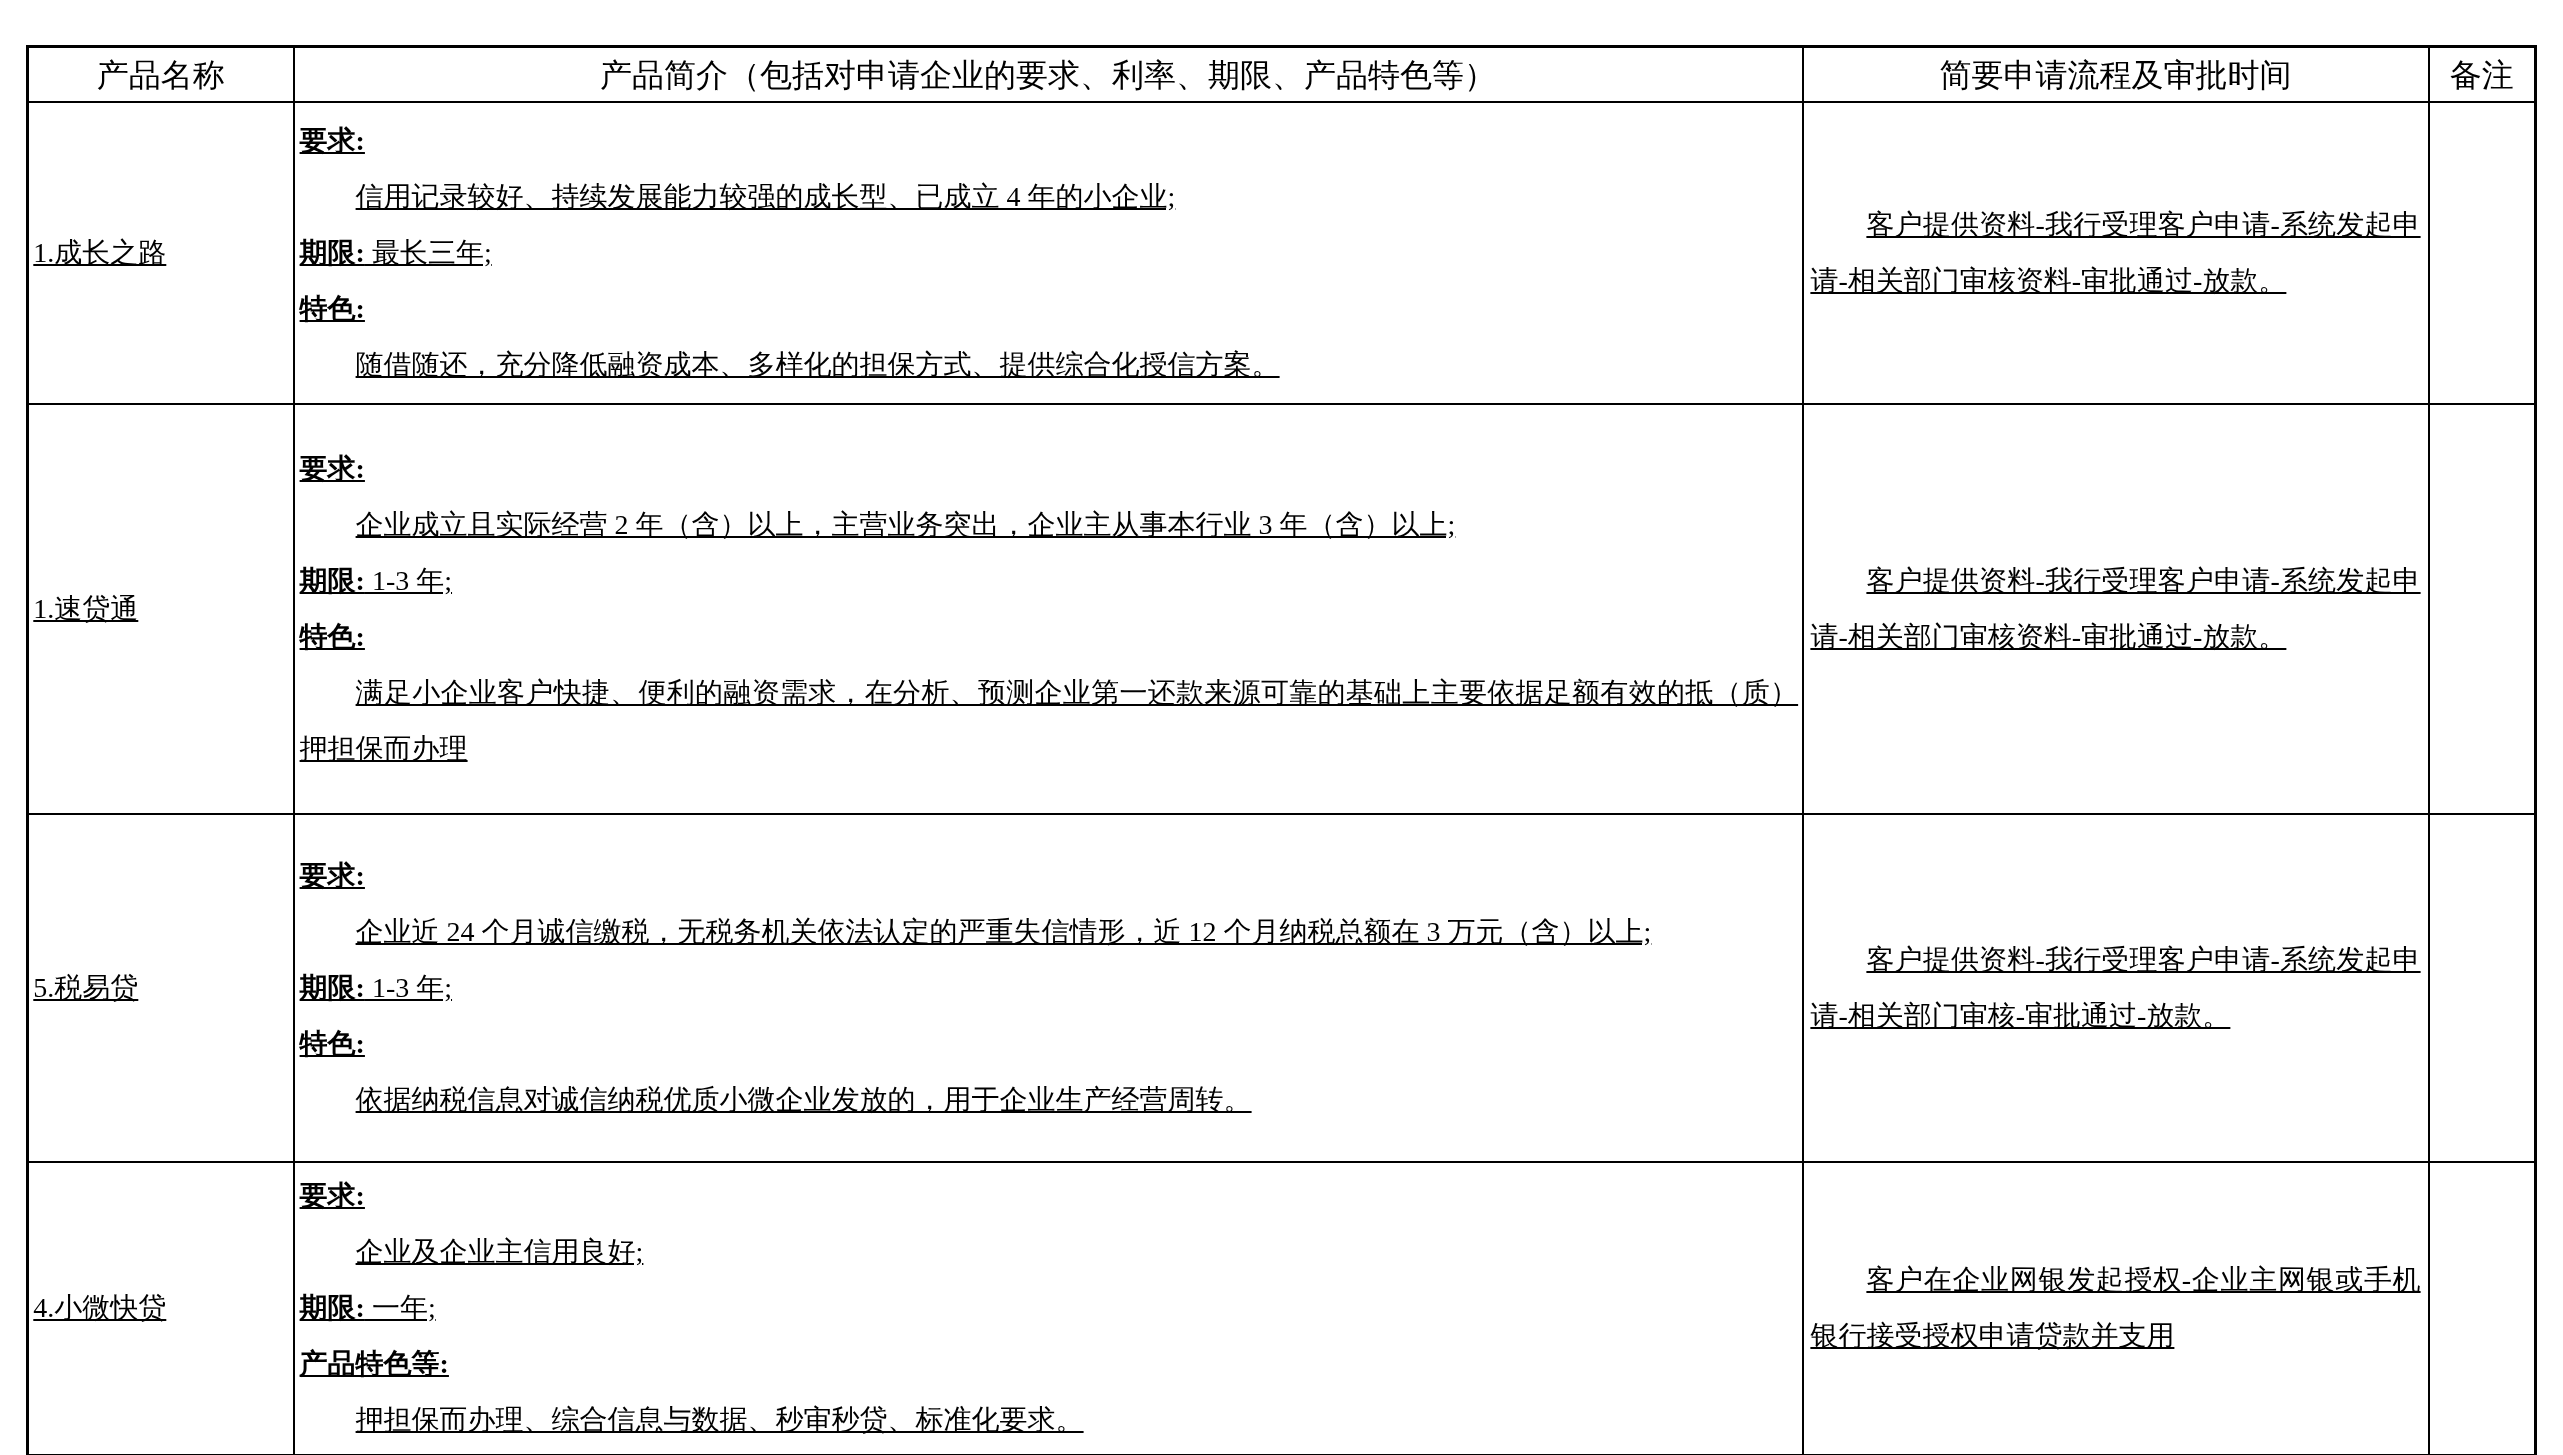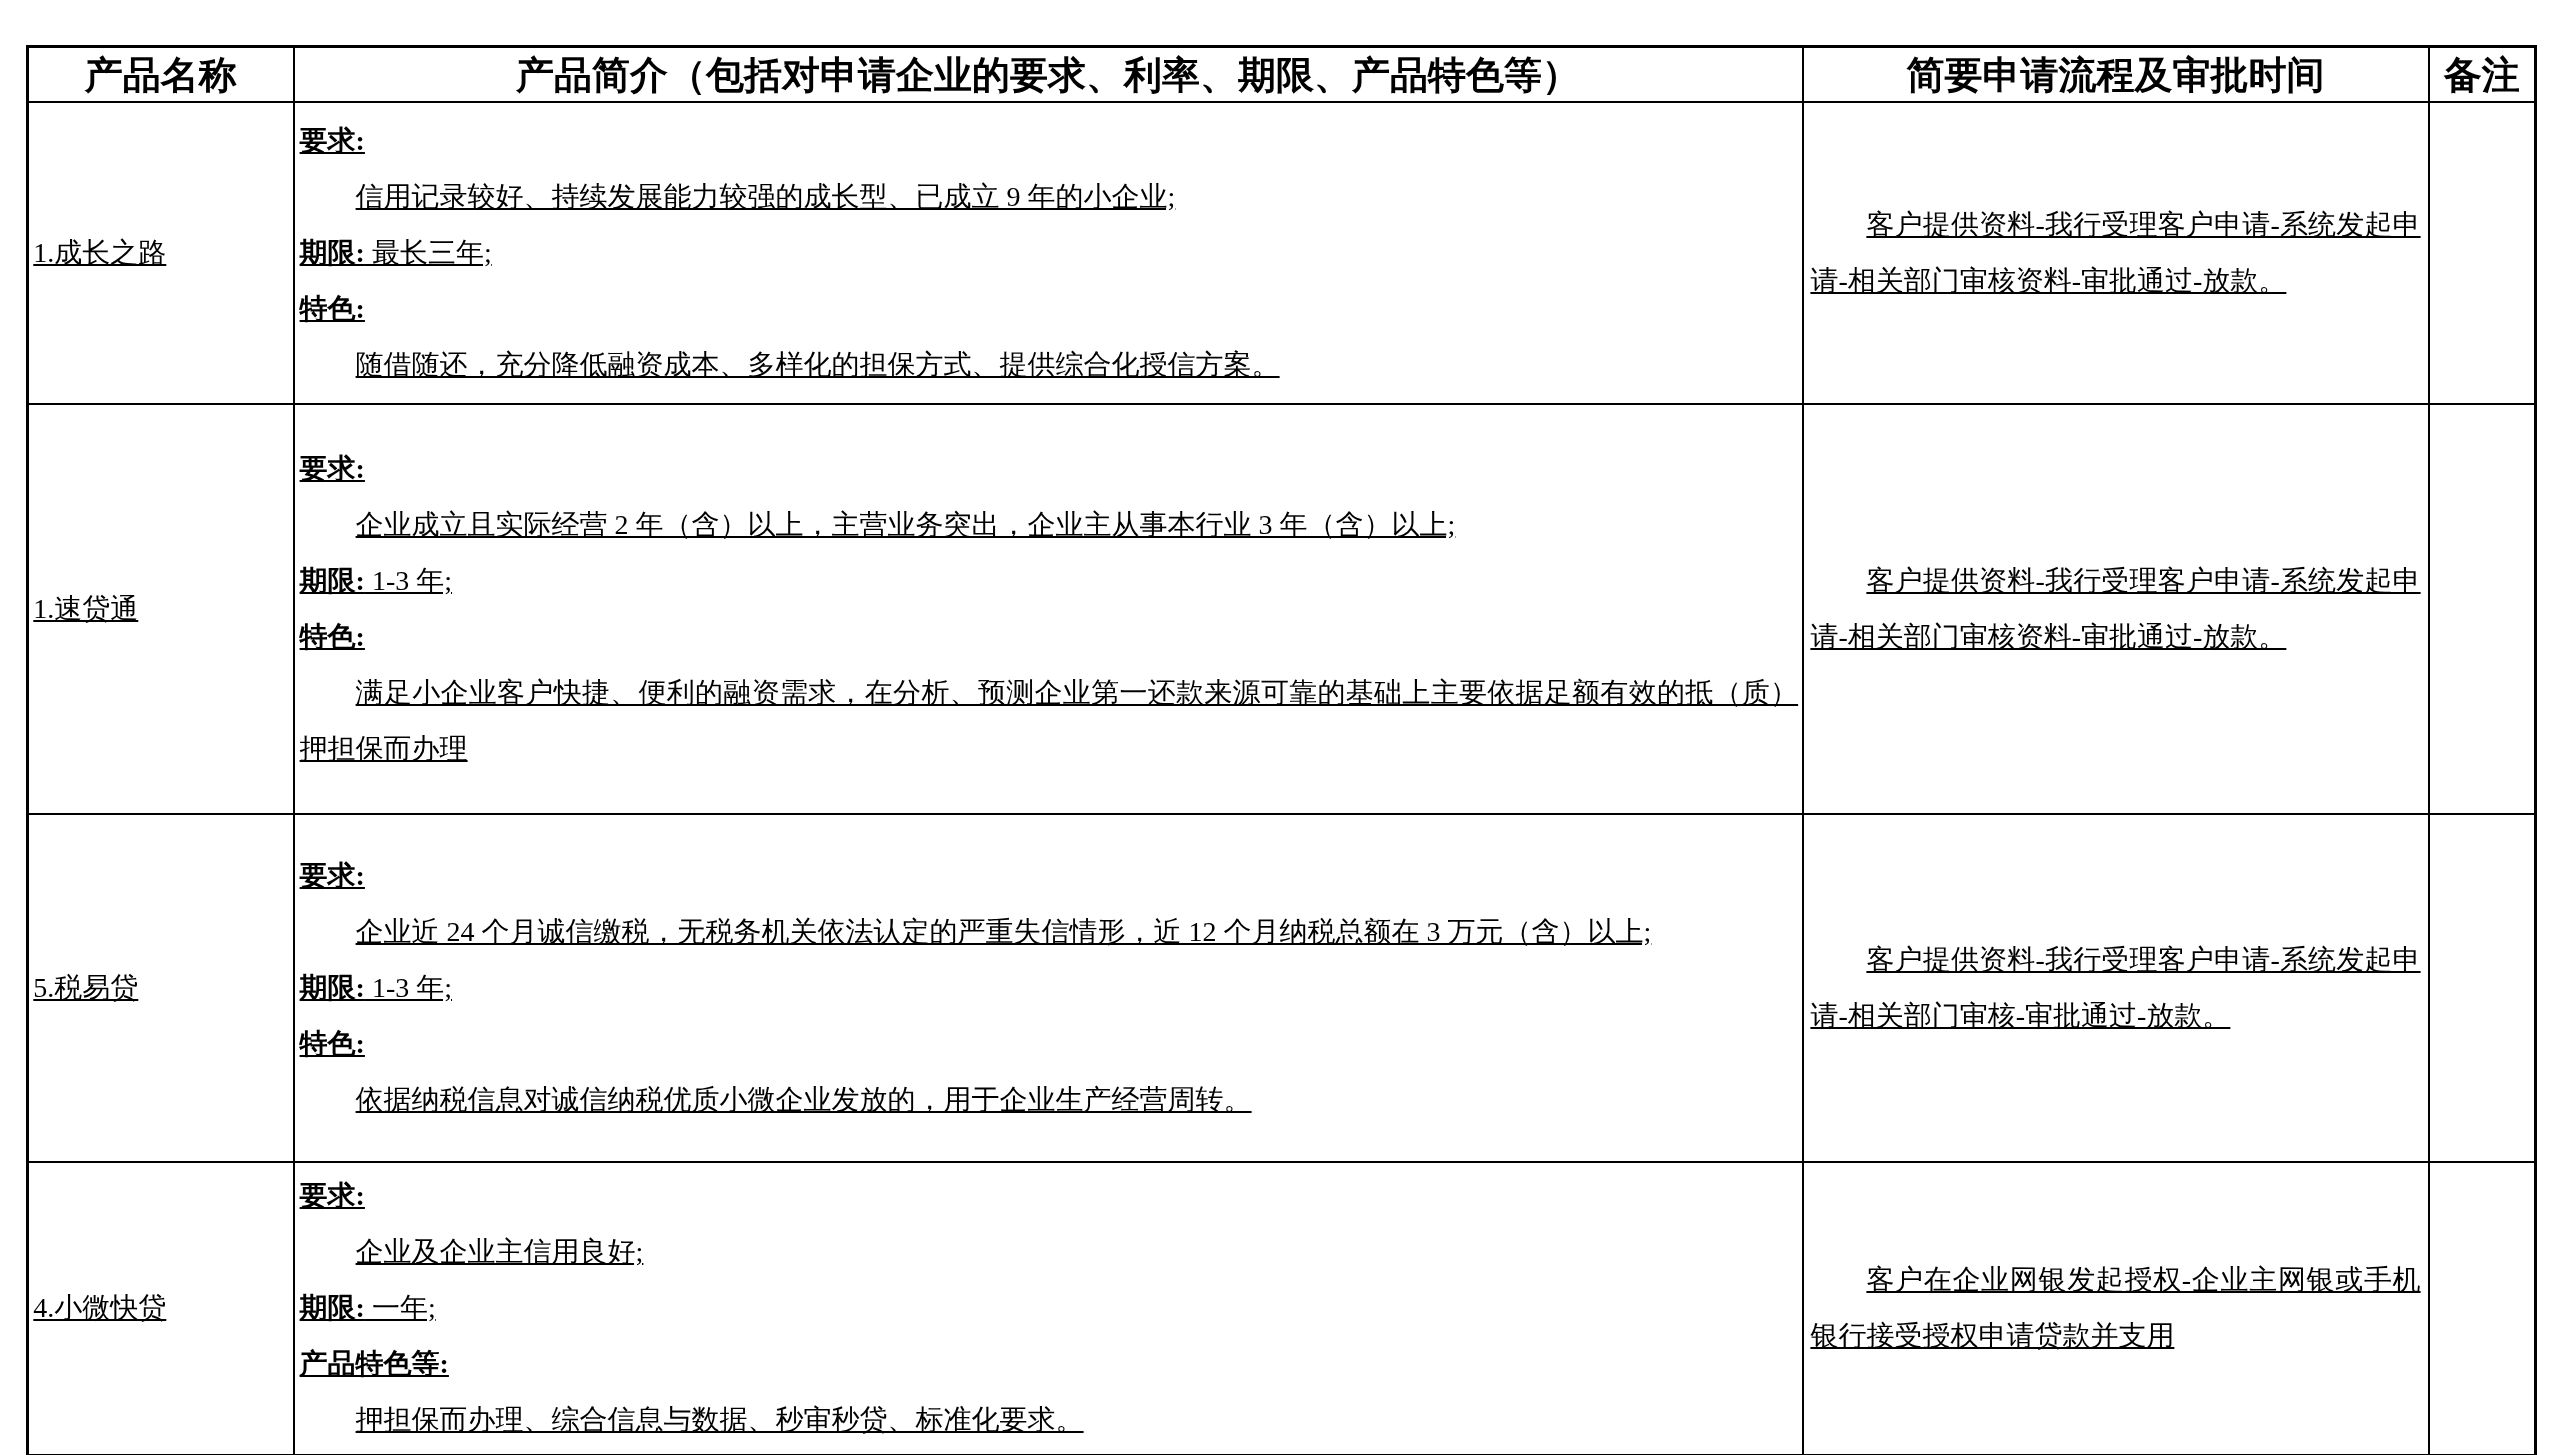--- a/index.html
+++ b/index.html
@@ -24,23 +24,23 @@
     width: 2508px;
     border: 3.4px solid #000;
     background: #ffffff;
   }
   th, td {
     border: 2.6px solid #000;
     vertical-align: middle;
     box-sizing: border-box;
   }
   th {
-    font-weight: 700;
+    font-weight: 400;
     text-align: center;
-    font-size: 38px;
+    font-size: 32px;
     height: 53px;
     padding: 1.7px 3.4px;
     line-height: 50px;
     white-space: nowrap;
     overflow: hidden;
   }
   td {
     font-size: 28px;
     text-decoration: underline;
   }
@@ -103,21 +103,21 @@
         <th>产品简介（包括对申请企业的要求、利率、期限、产品特色等）</th>
         <th>简要申请流程及审批时间</th>
         <th>备注</th>
       </tr>
     </thead>
     <tbody id="table-body">
   <tr>
     <td class="cell-name">1.成长之路</td>
     <td class="cell-intro">
             <p class="intro-line"><span class="intro-label">要求:</span></p>
-            <p class="intro-line indent">信用记录较好、持续发展能力较强的成长型、已成立 9 年的小企业;</p>
+            <p class="intro-line indent">信用记录较好、持续发展能力较强的成长型、已成立 4 年的小企业;</p>
             <p class="intro-line"><span class="intro-label">期限:</span> 最长三年;</p>
             <p class="intro-line"><span class="intro-label">特色:</span></p>
             <p class="intro-line indent">随借随还，充分降低融资成本、多样化的担保方式、提供综合化授信方案。</p>
           </td>
     <td class="cell-process">
             <p class="process-text">客户提供资料-我行受理客户申请-系统发起申请-相关部门审核资料-审批通过-放款。</p>
           </td>
     <td class="cell-remark"></td>
   </tr>
 

